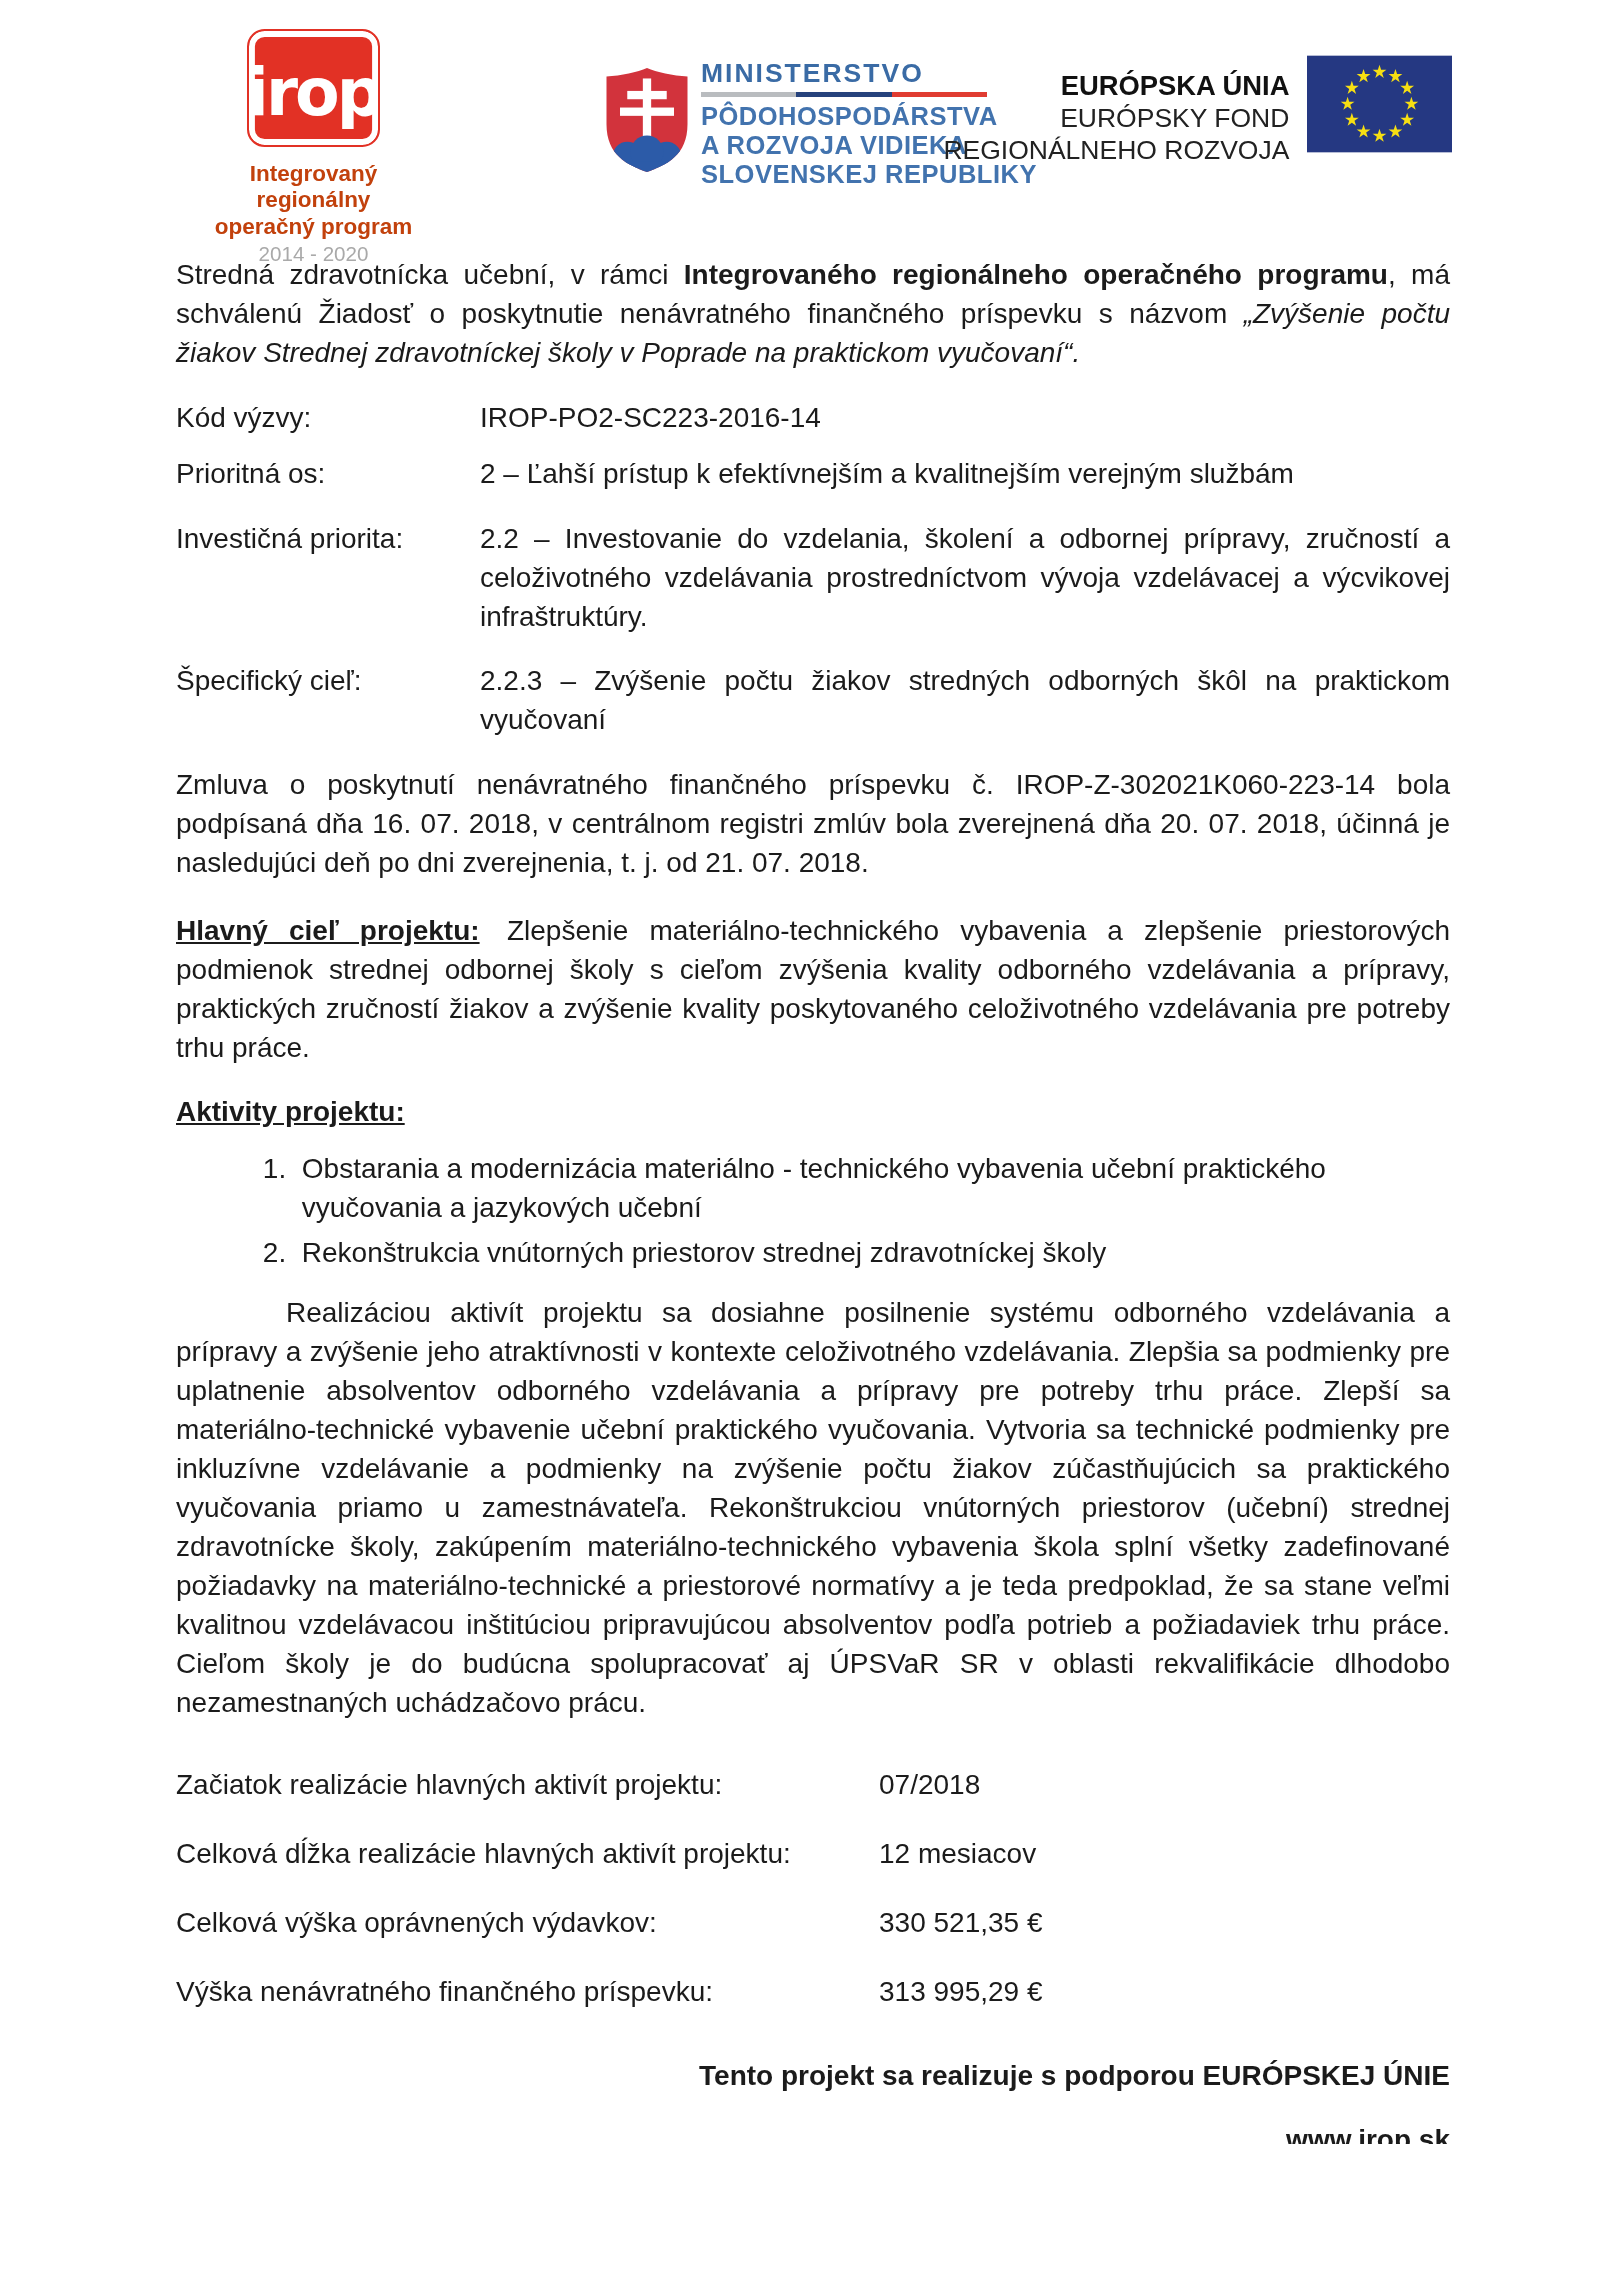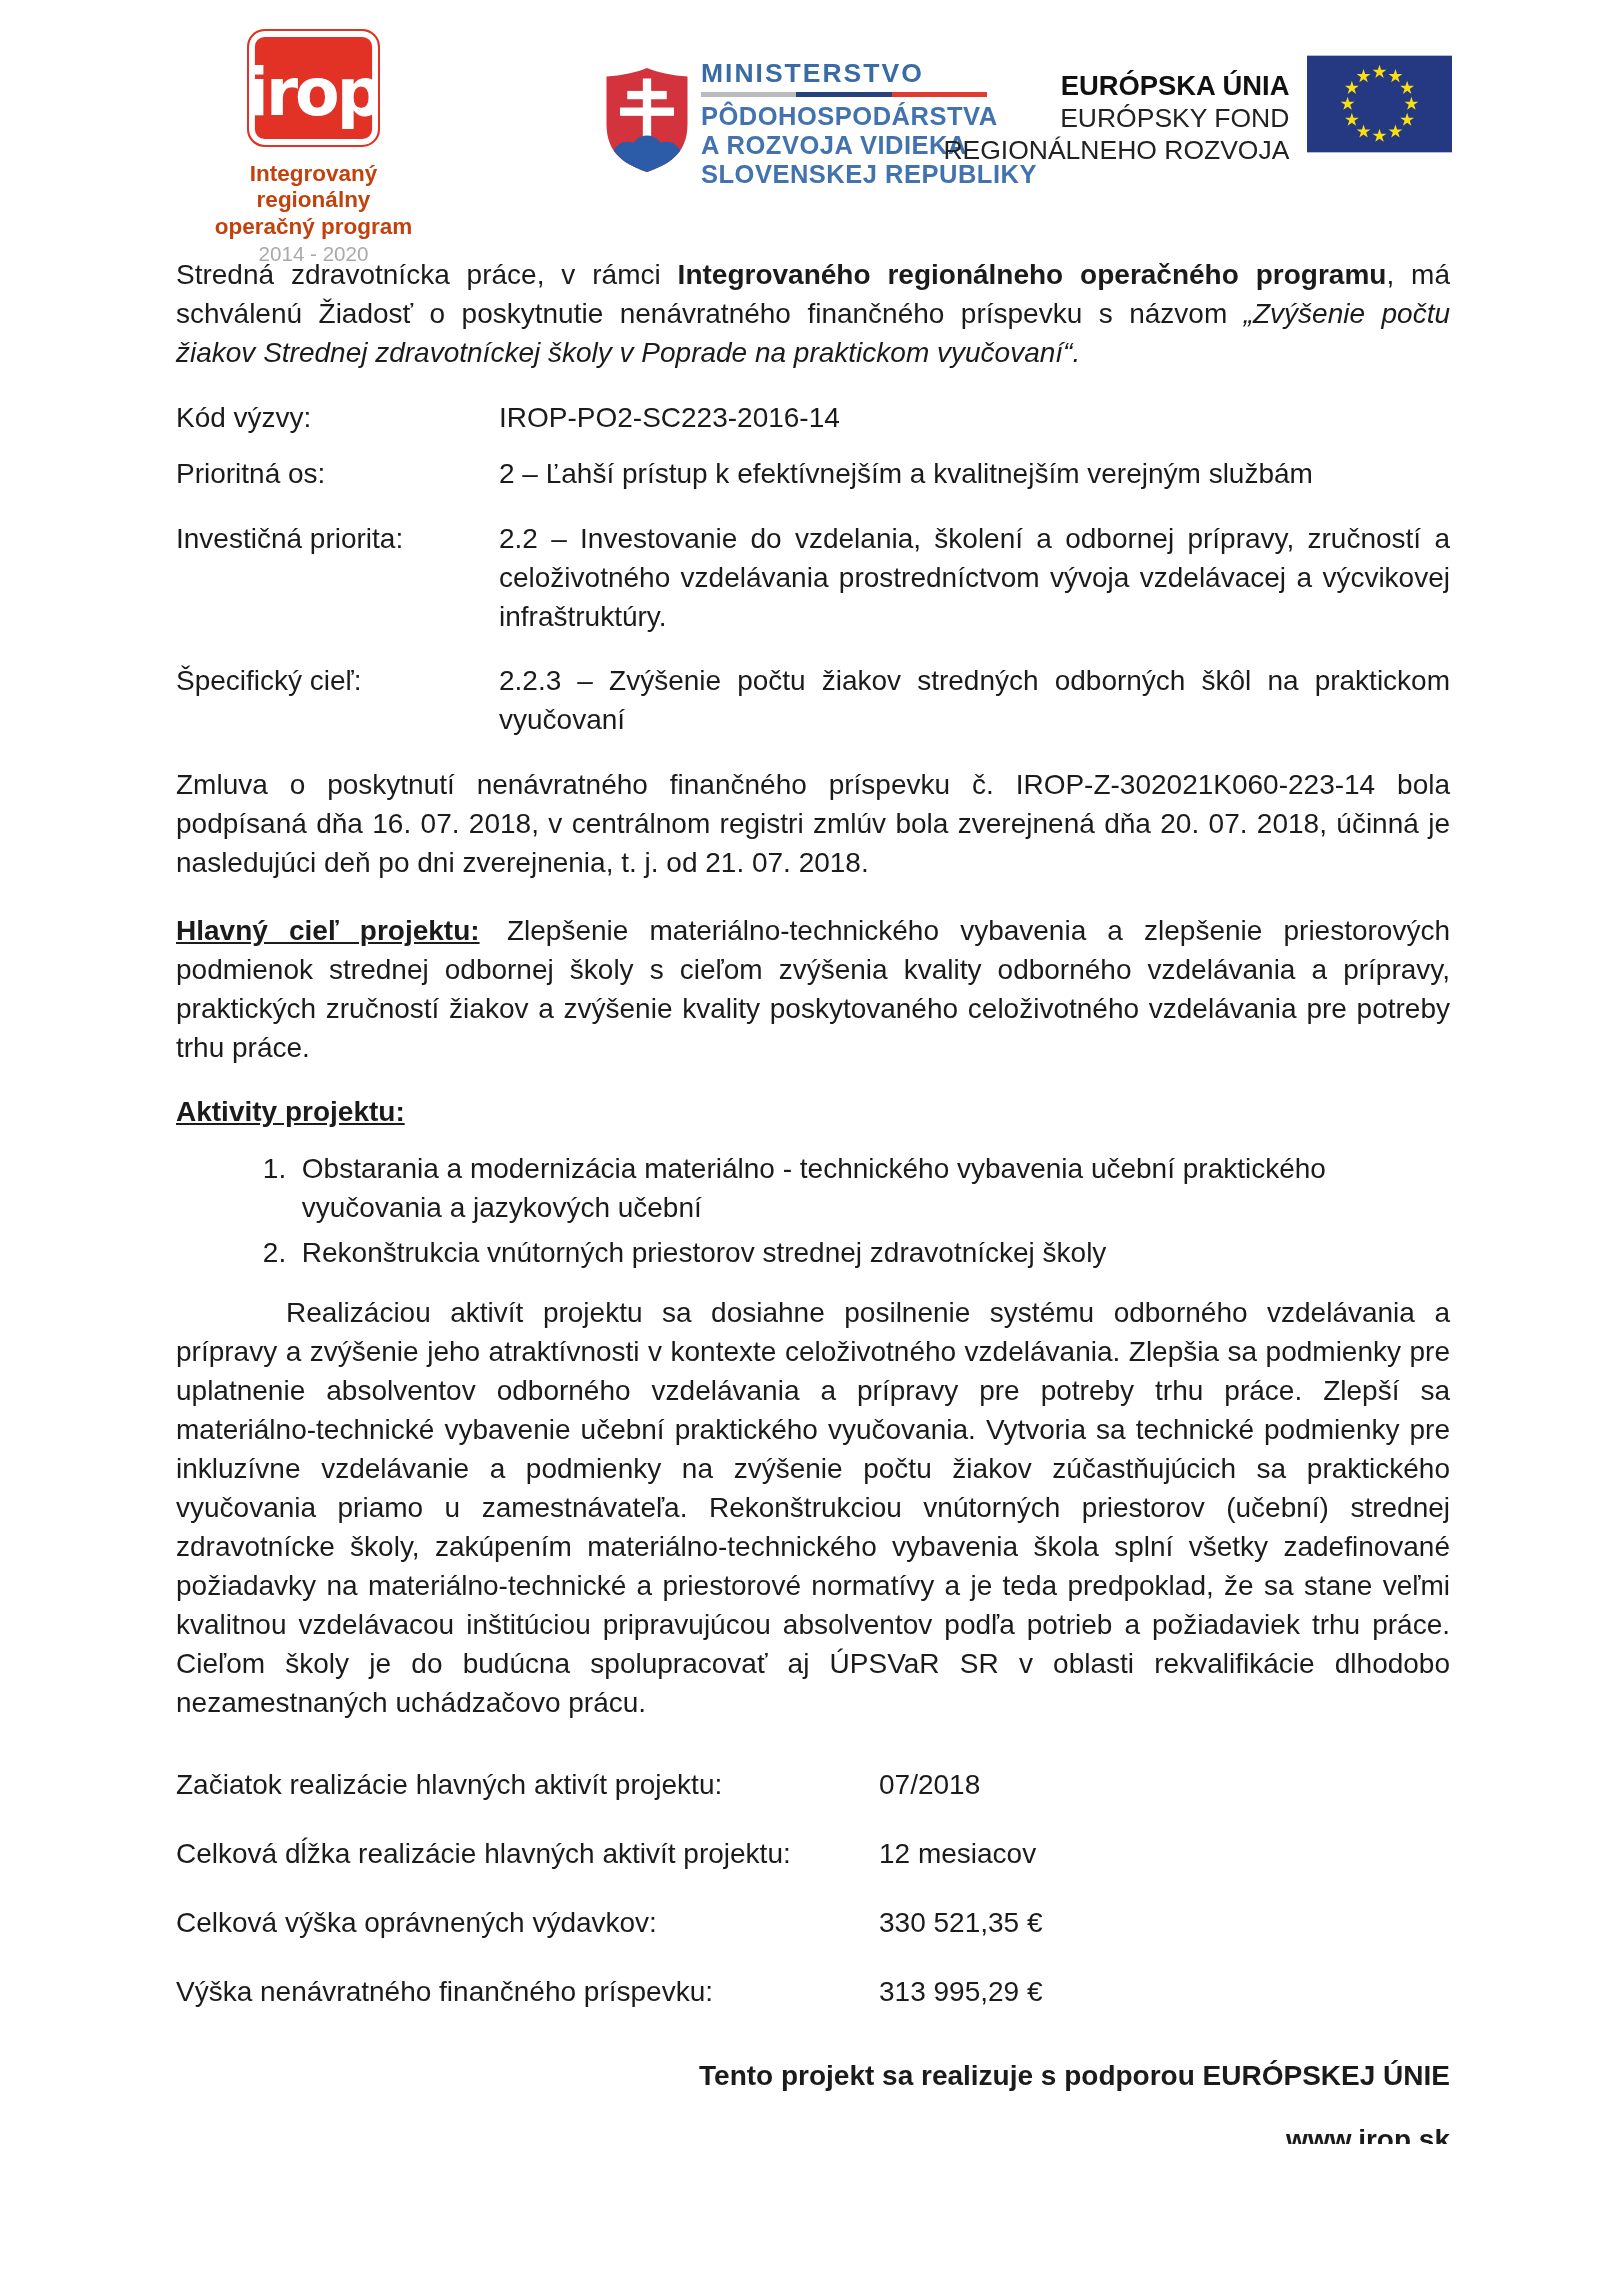--- a/index.html
+++ b/index.html
@@ -37,21 +37,21 @@
   .eu-line  { font-size:26.5px; line-height:32px; color:#222222; }
 
   
   .content { position:absolute; left:176px; top:255px; width:1274px; font-size:28px; line-height:39px; }
   .para { text-align:justify; margin:0 0 25.5px 0; }
   .bold { font-weight:bold; }
   .italic { font-style:italic; }
 
   .defrow { display:flex; margin-bottom:17.6px; }
   .defrow .dlabel { width:304px; flex-shrink:0; white-space:nowrap; }
-  .defrow .dvalue { flex:1; text-align:justify;margin-left:19px; }
+  .defrow .dvalue { flex:1; text-align:justify; }
   .defrow.sp { margin-bottom:25.5px; }
 
   .goal-label { font-weight:bold; text-decoration:underline; padding-right:27.4px; }
   .act-label  { font-weight:bold; text-decoration:underline; }
   .act-head { margin:3.9px 0 17.6px 0; }
   ol.activities { margin:0 0 21.6px 0; padding-left:118px; }
   ol.activities li { padding-left:7.8px; margin-bottom:5.9px; text-align:left; }
   .realization { text-indent:110px; margin-bottom:43px; }
 
   .sumrow { display:flex; margin-bottom:30px; }
@@ -129,21 +129,21 @@
       <use href="#star" transform="translate(58.5,78.6)"></use>
       <use href="#star" transform="translate(46.4,66.5)"></use>
       <use href="#star" transform="translate(42,50)"></use>
       <use href="#star" transform="translate(46.4,33.5)"></use>
       <use href="#star" transform="translate(58.5,21.4)"></use>
     </svg>
   </div>
 
   <div class="content">
 
-    <p class="para"><span>Stredná zdravotnícka práce, v rámci </span><span class="bold">Integrovaného regionálneho operačného programu</span><span>, má schválenú Žiadosť o poskytnutie nenávratného finančného príspevku s názvom </span><span class="italic">„Zvýšenie počtu žiakov Strednej zdravotníckej školy v Poprade na praktickom vyučovaní“.</span></p>
+    <p class="para"><span>Stredná zdravotnícka učební, v rámci </span><span class="bold">Integrovaného regionálneho operačného programu</span><span>, má schválenú Žiadosť o poskytnutie nenávratného finančného príspevku s názvom </span><span class="italic">„Zvýšenie počtu žiakov Strednej zdravotníckej školy v Poprade na praktickom vyučovaní“.</span></p>
 
     <div class="defrow">
       <div class="dlabel">Kód výzvy:</div>
       <div class="dvalue">IROP-PO2-SC223-2016-14</div>
     </div>
     <div class="defrow sp">
       <div class="dlabel">Prioritná os:</div>
       <div class="dvalue">2 – Ľahší prístup k efektívnejším a kvalitnejším verejným službám</div>
     </div>
     <div class="defrow sp">

